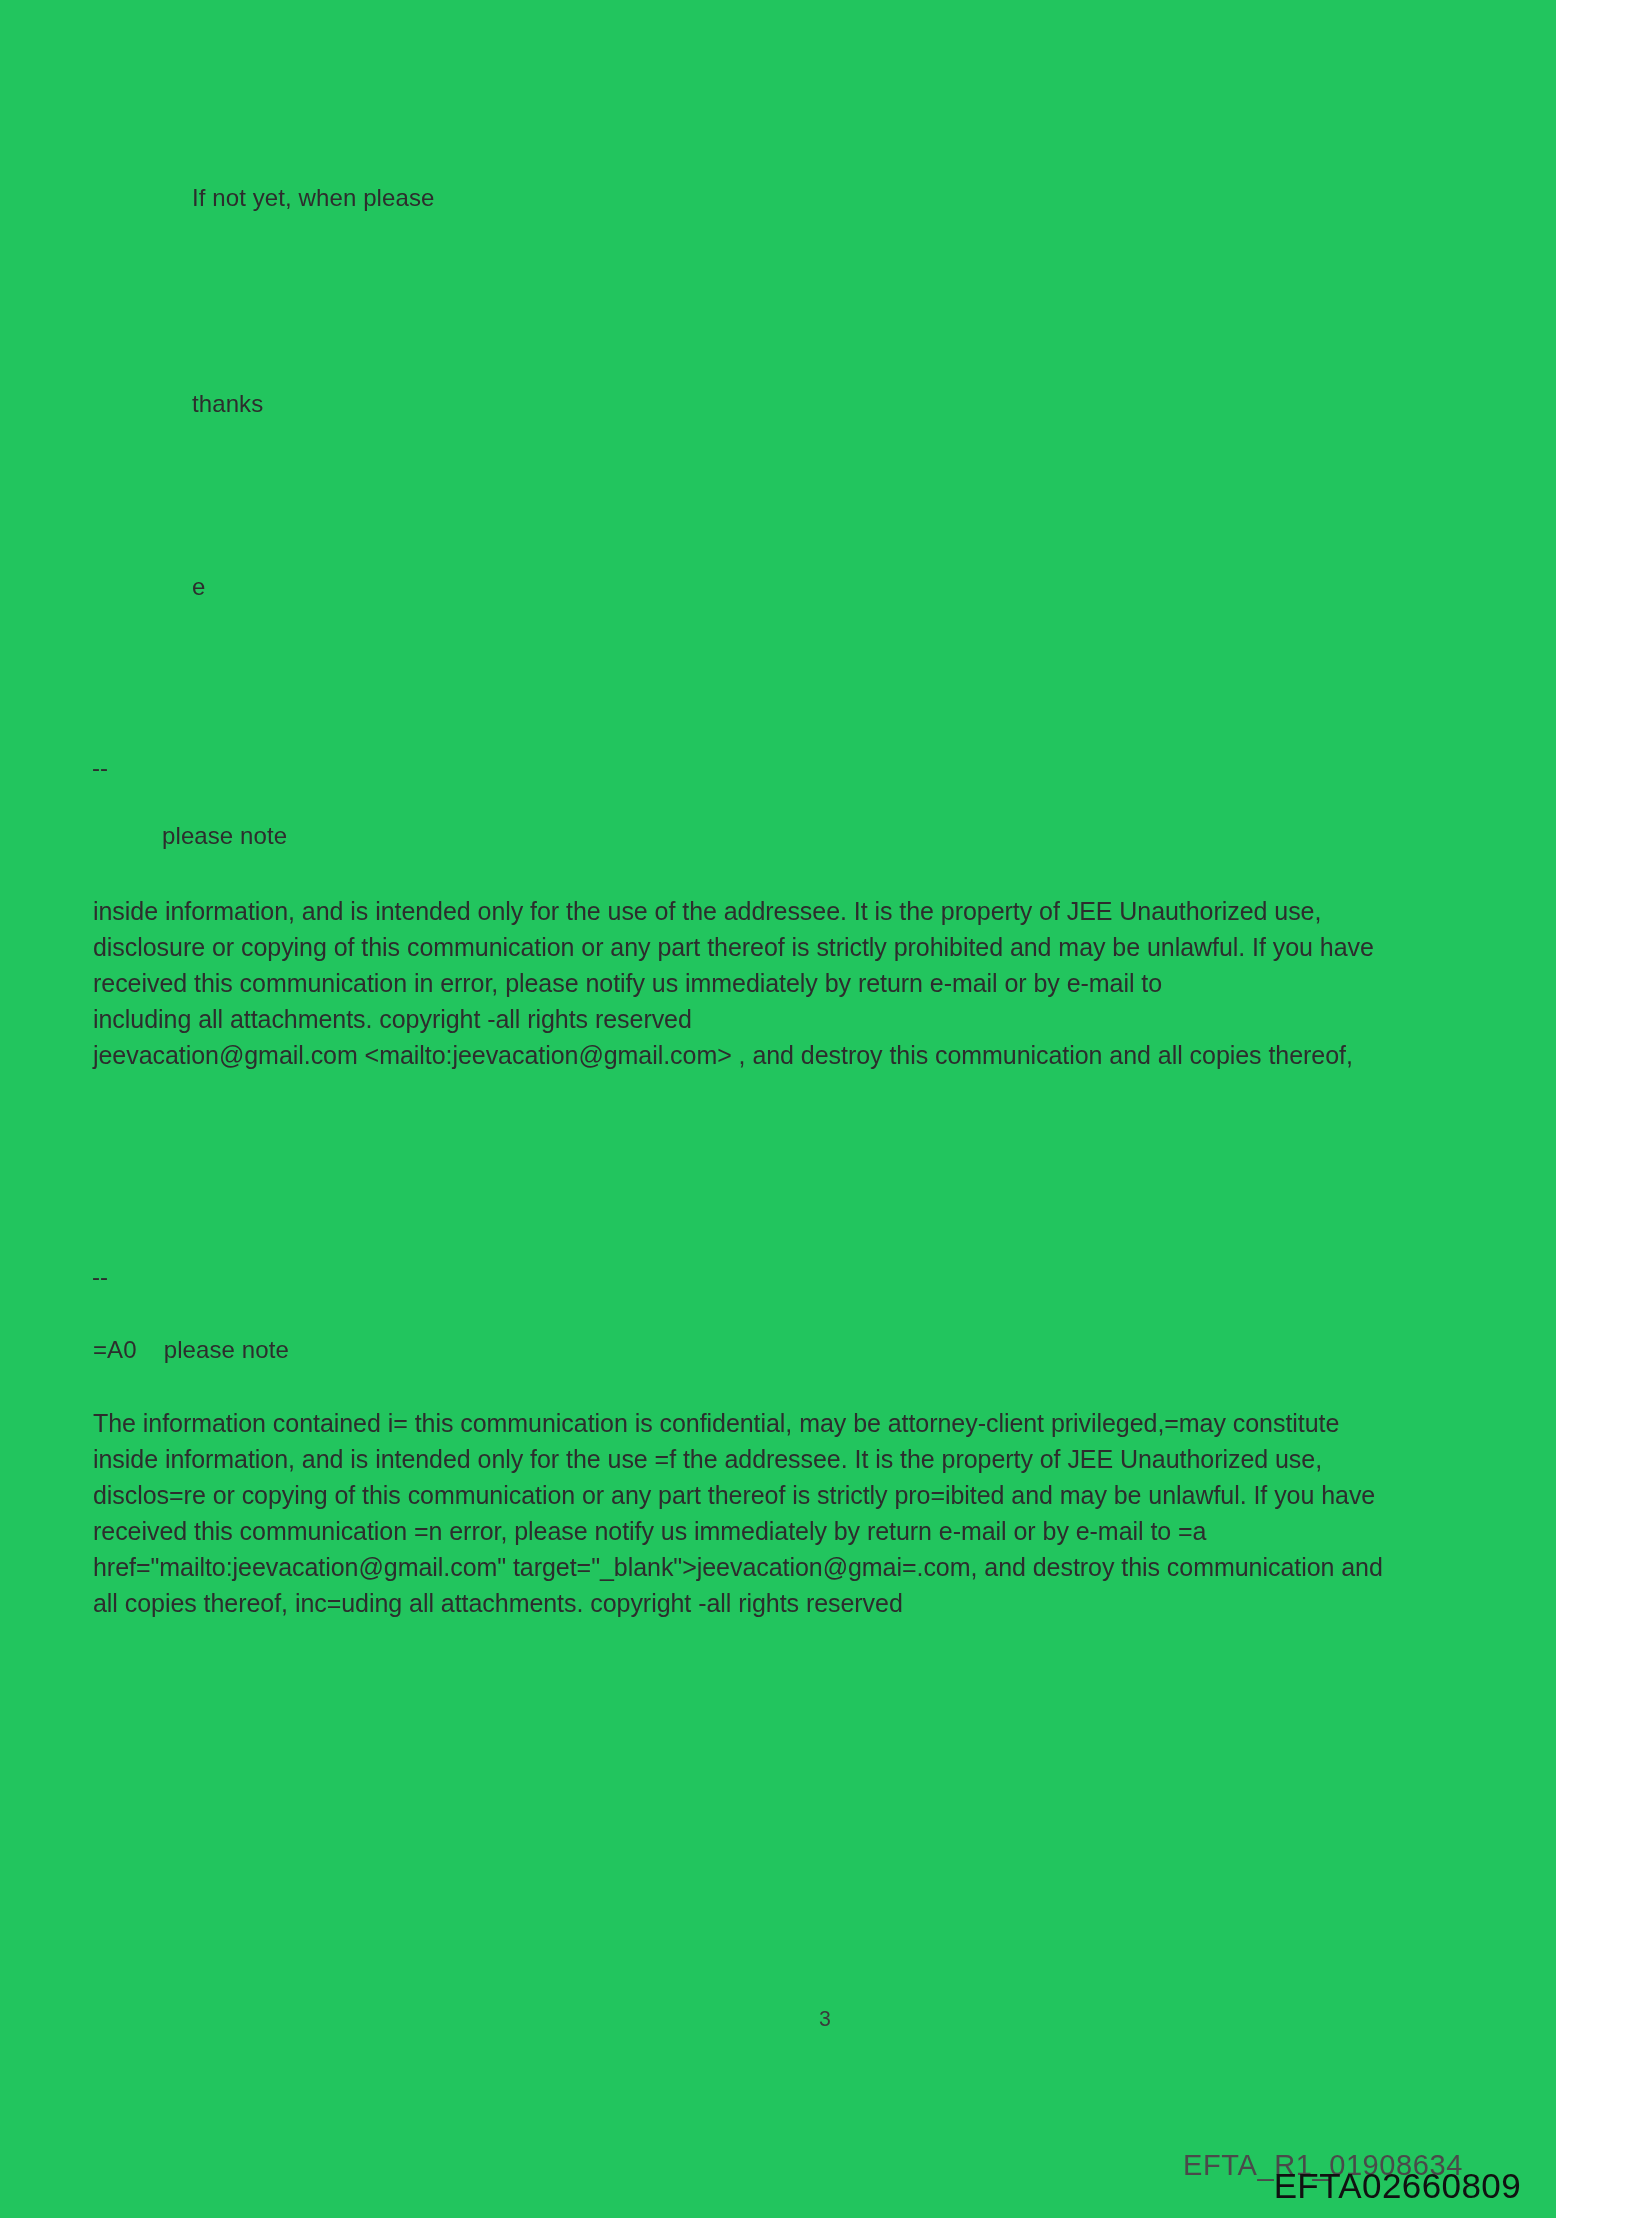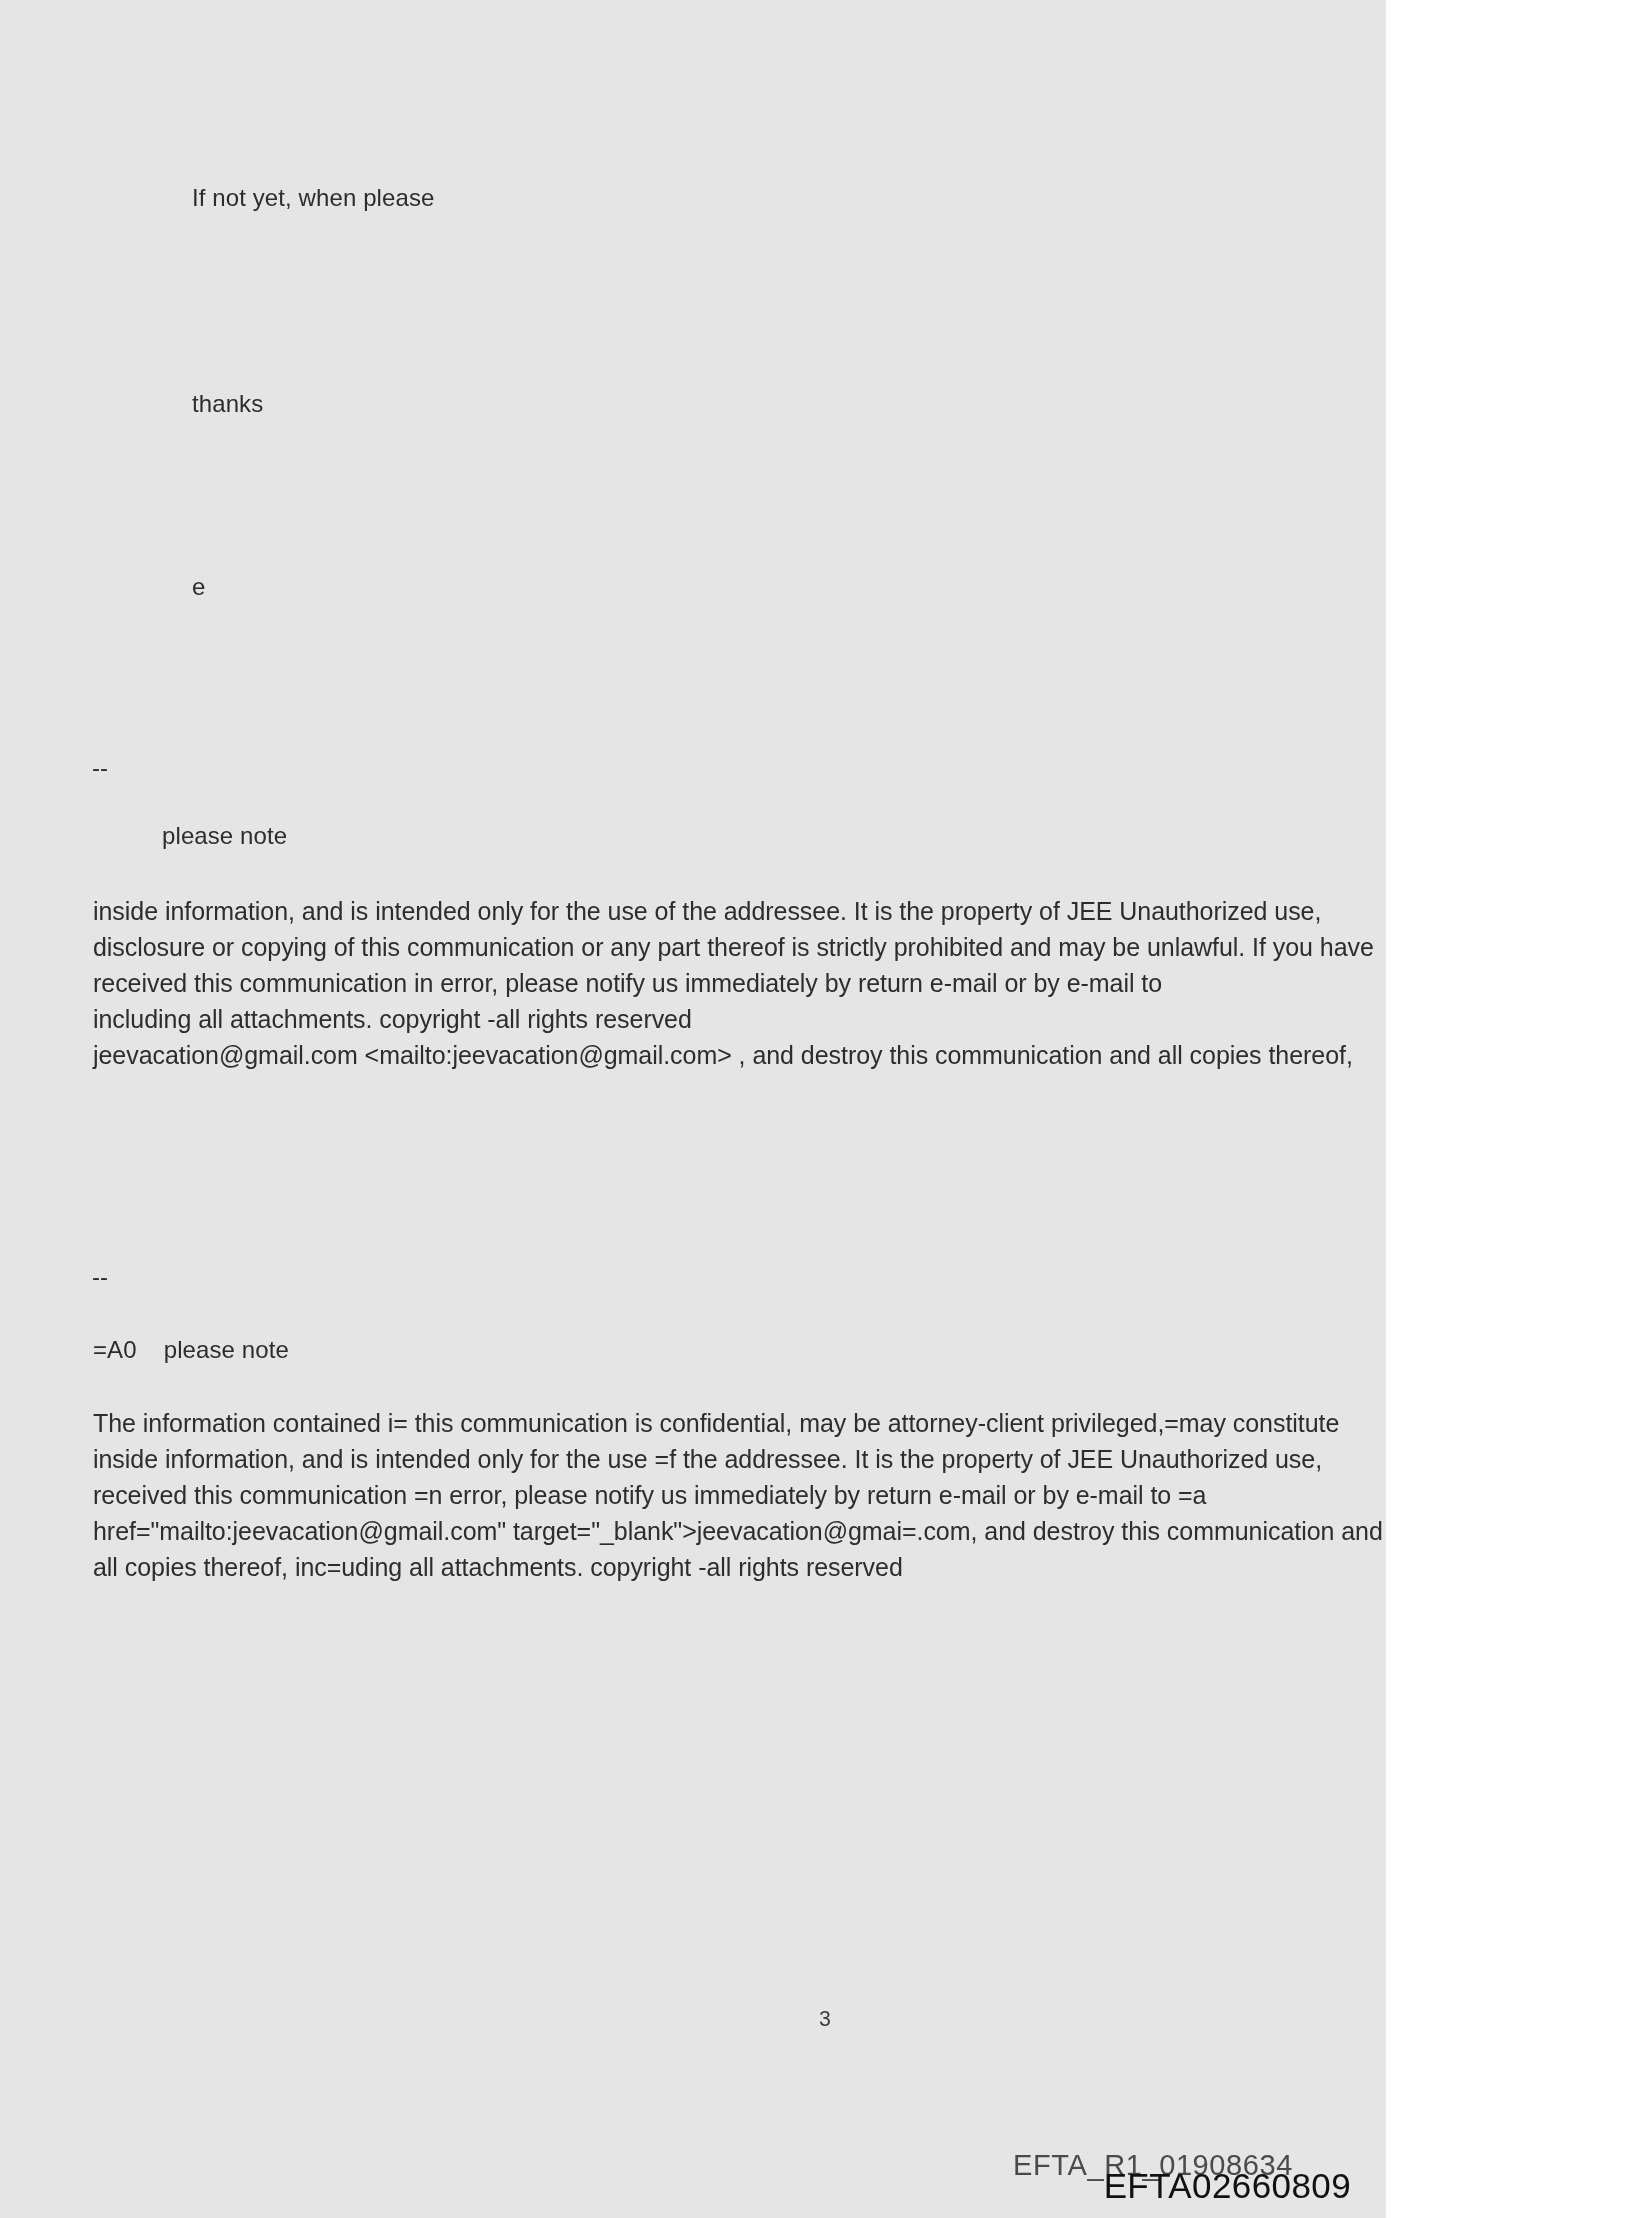--- a/index.html
+++ b/index.html
@@ -3,23 +3,23 @@
 <meta charset="utf-8">
 <style>
   html, body {
     margin: 0;
     padding: 0;
     background: #ffffff;
   }
 
   .page {
     position: relative;
-    width: 1386px;
+    width: 1556px;
     height: 2218px;
-    background: #e5e5e5;
+    background: #22c55e;
     overflow: hidden;
     font-family: "Liberation Sans", sans-serif;
     -webkit-font-smoothing: antialiased;
   }
 
   
 
   .scan-body {
     position: absolute;
     left: 0;
@@ -120,20 +120,21 @@
       <span class="nline">jeevacation@gmail.com &lt;mailto:jeevacation@gmail.com&gt; , and destroy this communication and all copies thereof,</span>
     </div>
 
     <div class="line indent-dash" style="top:1261px;">--</div>
 
     <div class="line body-col" style="top:1334px;">=A0    please note</div>
 
     <div class="notice" style="top:1405px;">
       <span class="nline">The information contained i= this communication is confidential, may be attorney-client privileged,=may constitute</span>
       <span class="nline">inside information, and is intended only for the use =f the addressee. It is the property of JEE Unauthorized use,</span>
+      <span class="nline">disclos=re or copying of this communication or any part thereof is strictly pro=ibited and may be unlawful. If you have</span>
       <span class="nline">received this communication =n error, please notify us immediately by return e-mail or by e-mail to =a</span>
       <span class="nline">href="mailto:jeevacation@gmail.com" target="_blank"&gt;jeevacation@gmai=.com, and destroy this communication and</span>
       <span class="nline">all copies thereof, inc=uding all attachments. copyright -all rights reserved</span>
     </div>
 
   </div>
 
   <div class="page-number">3</div>
 
   <div class="bates-top">EFTA_R1_01908634</div>

